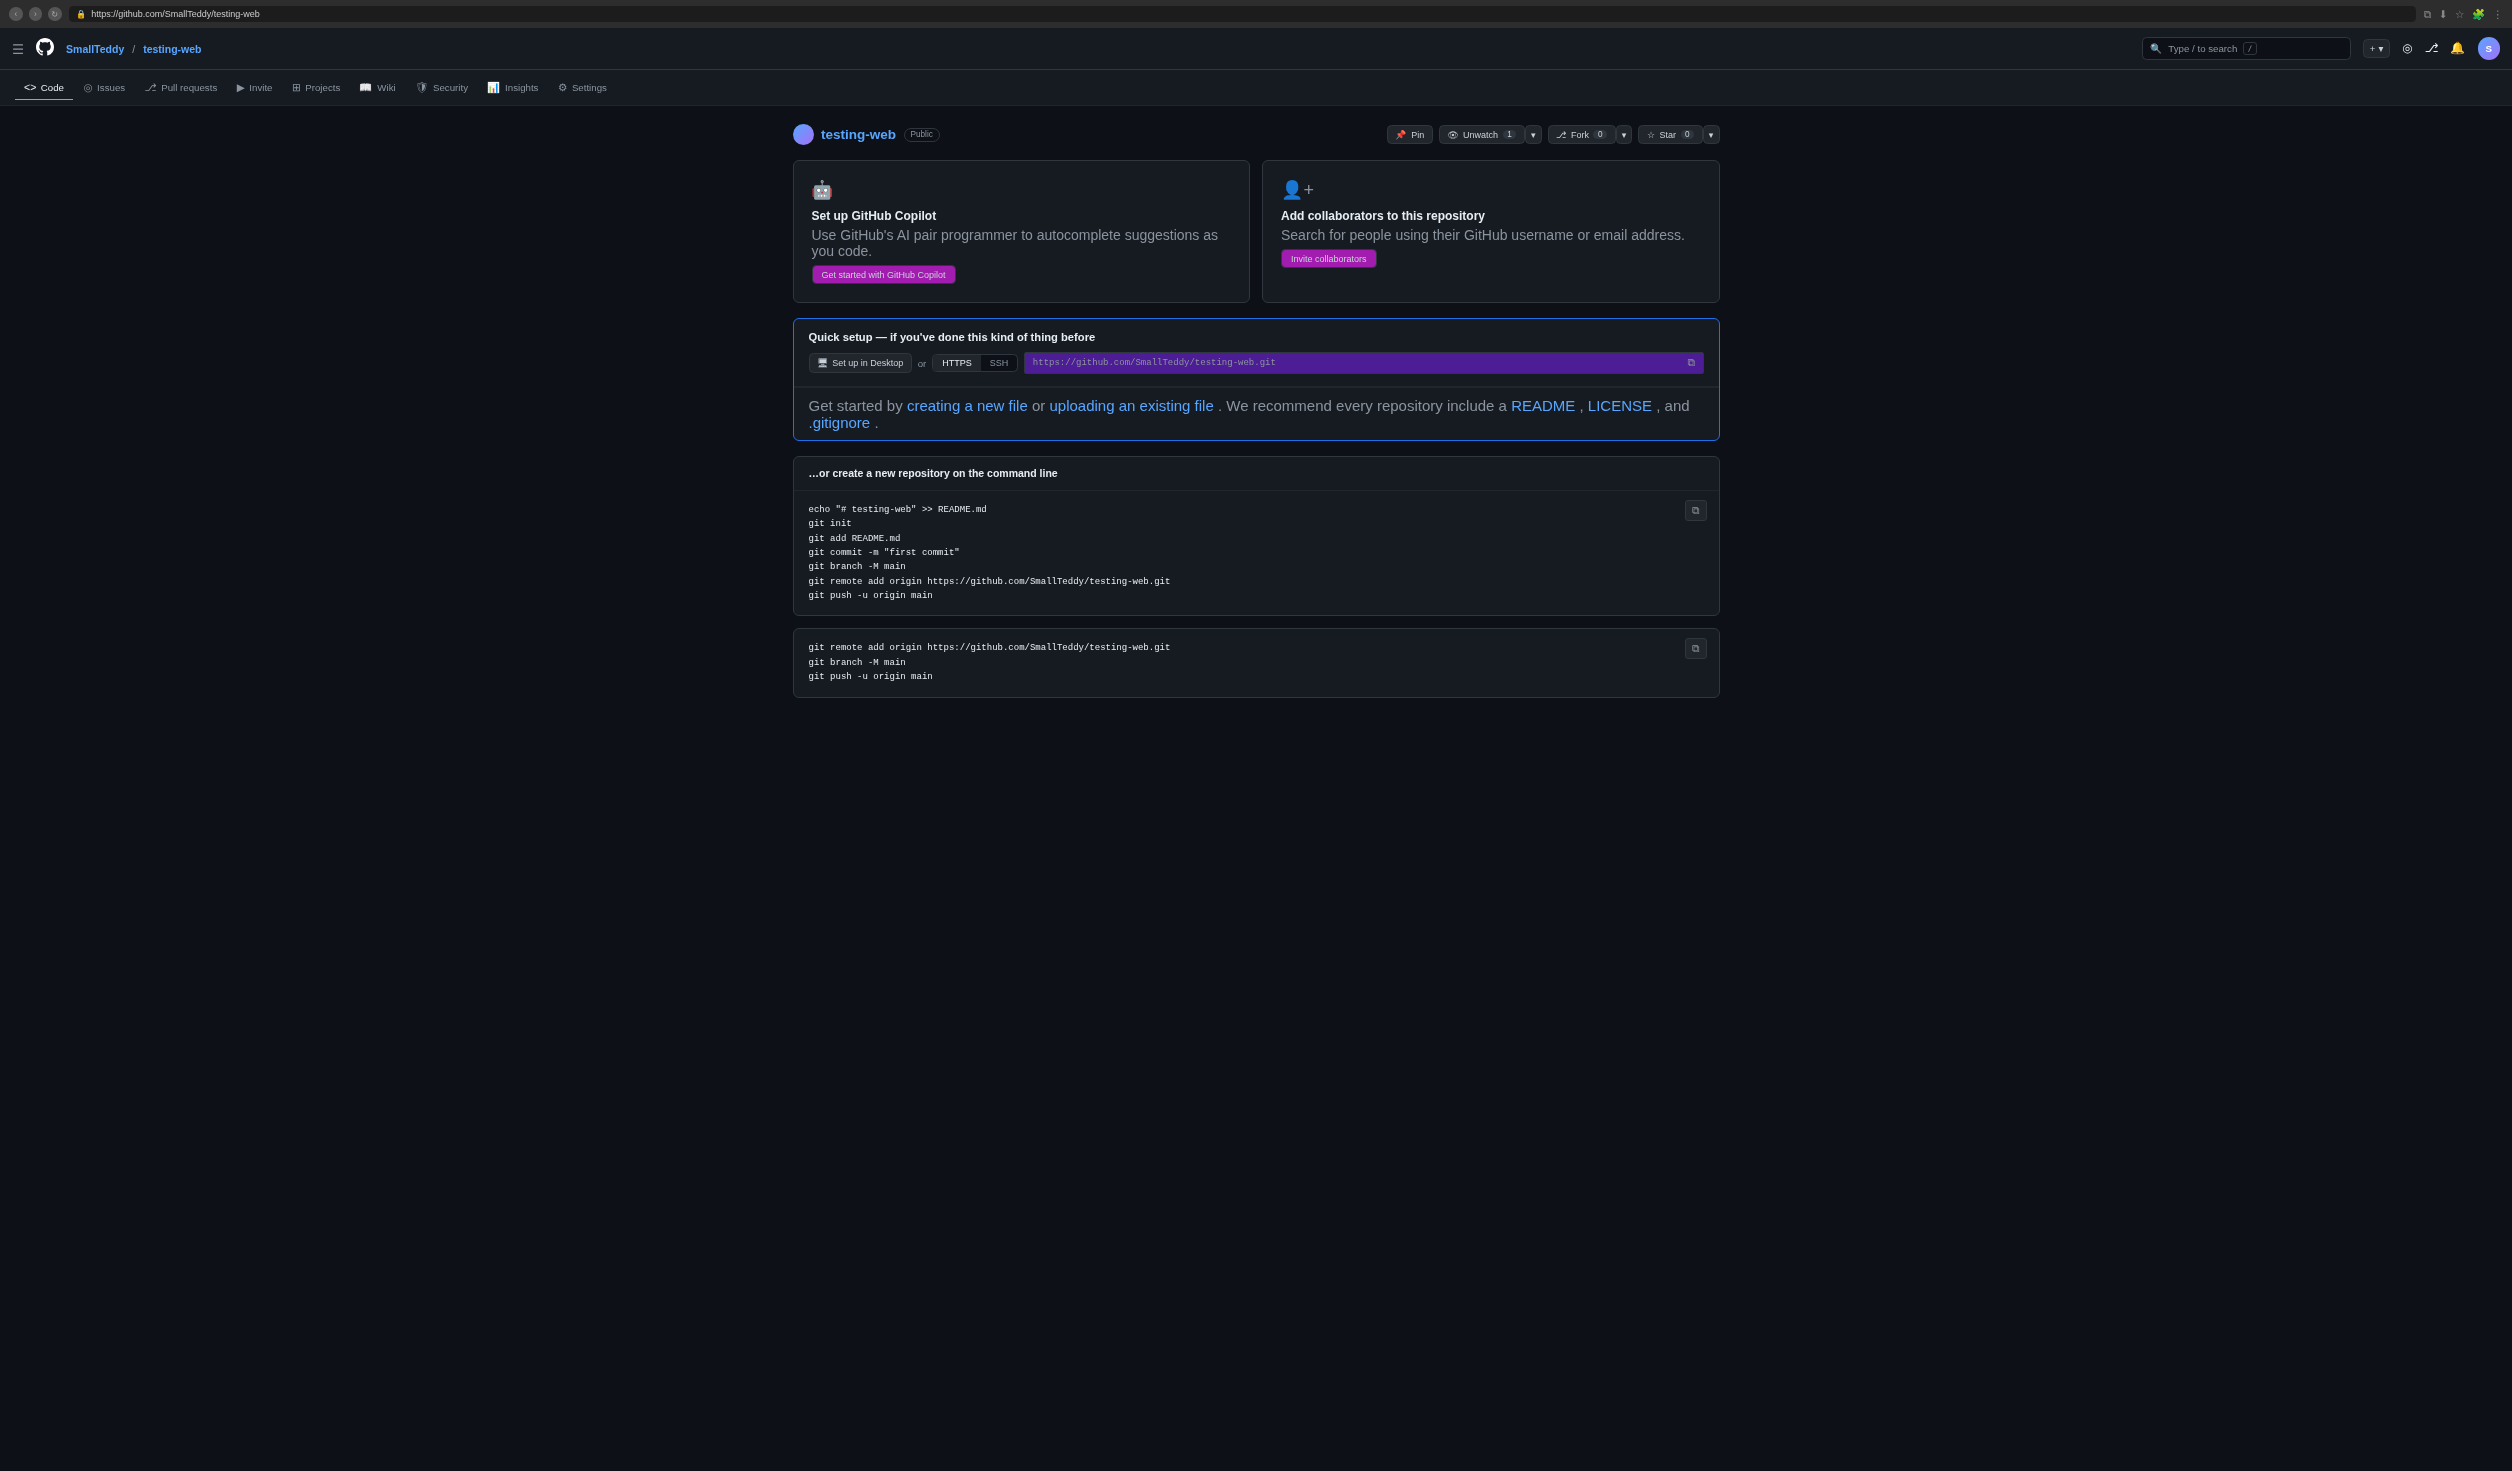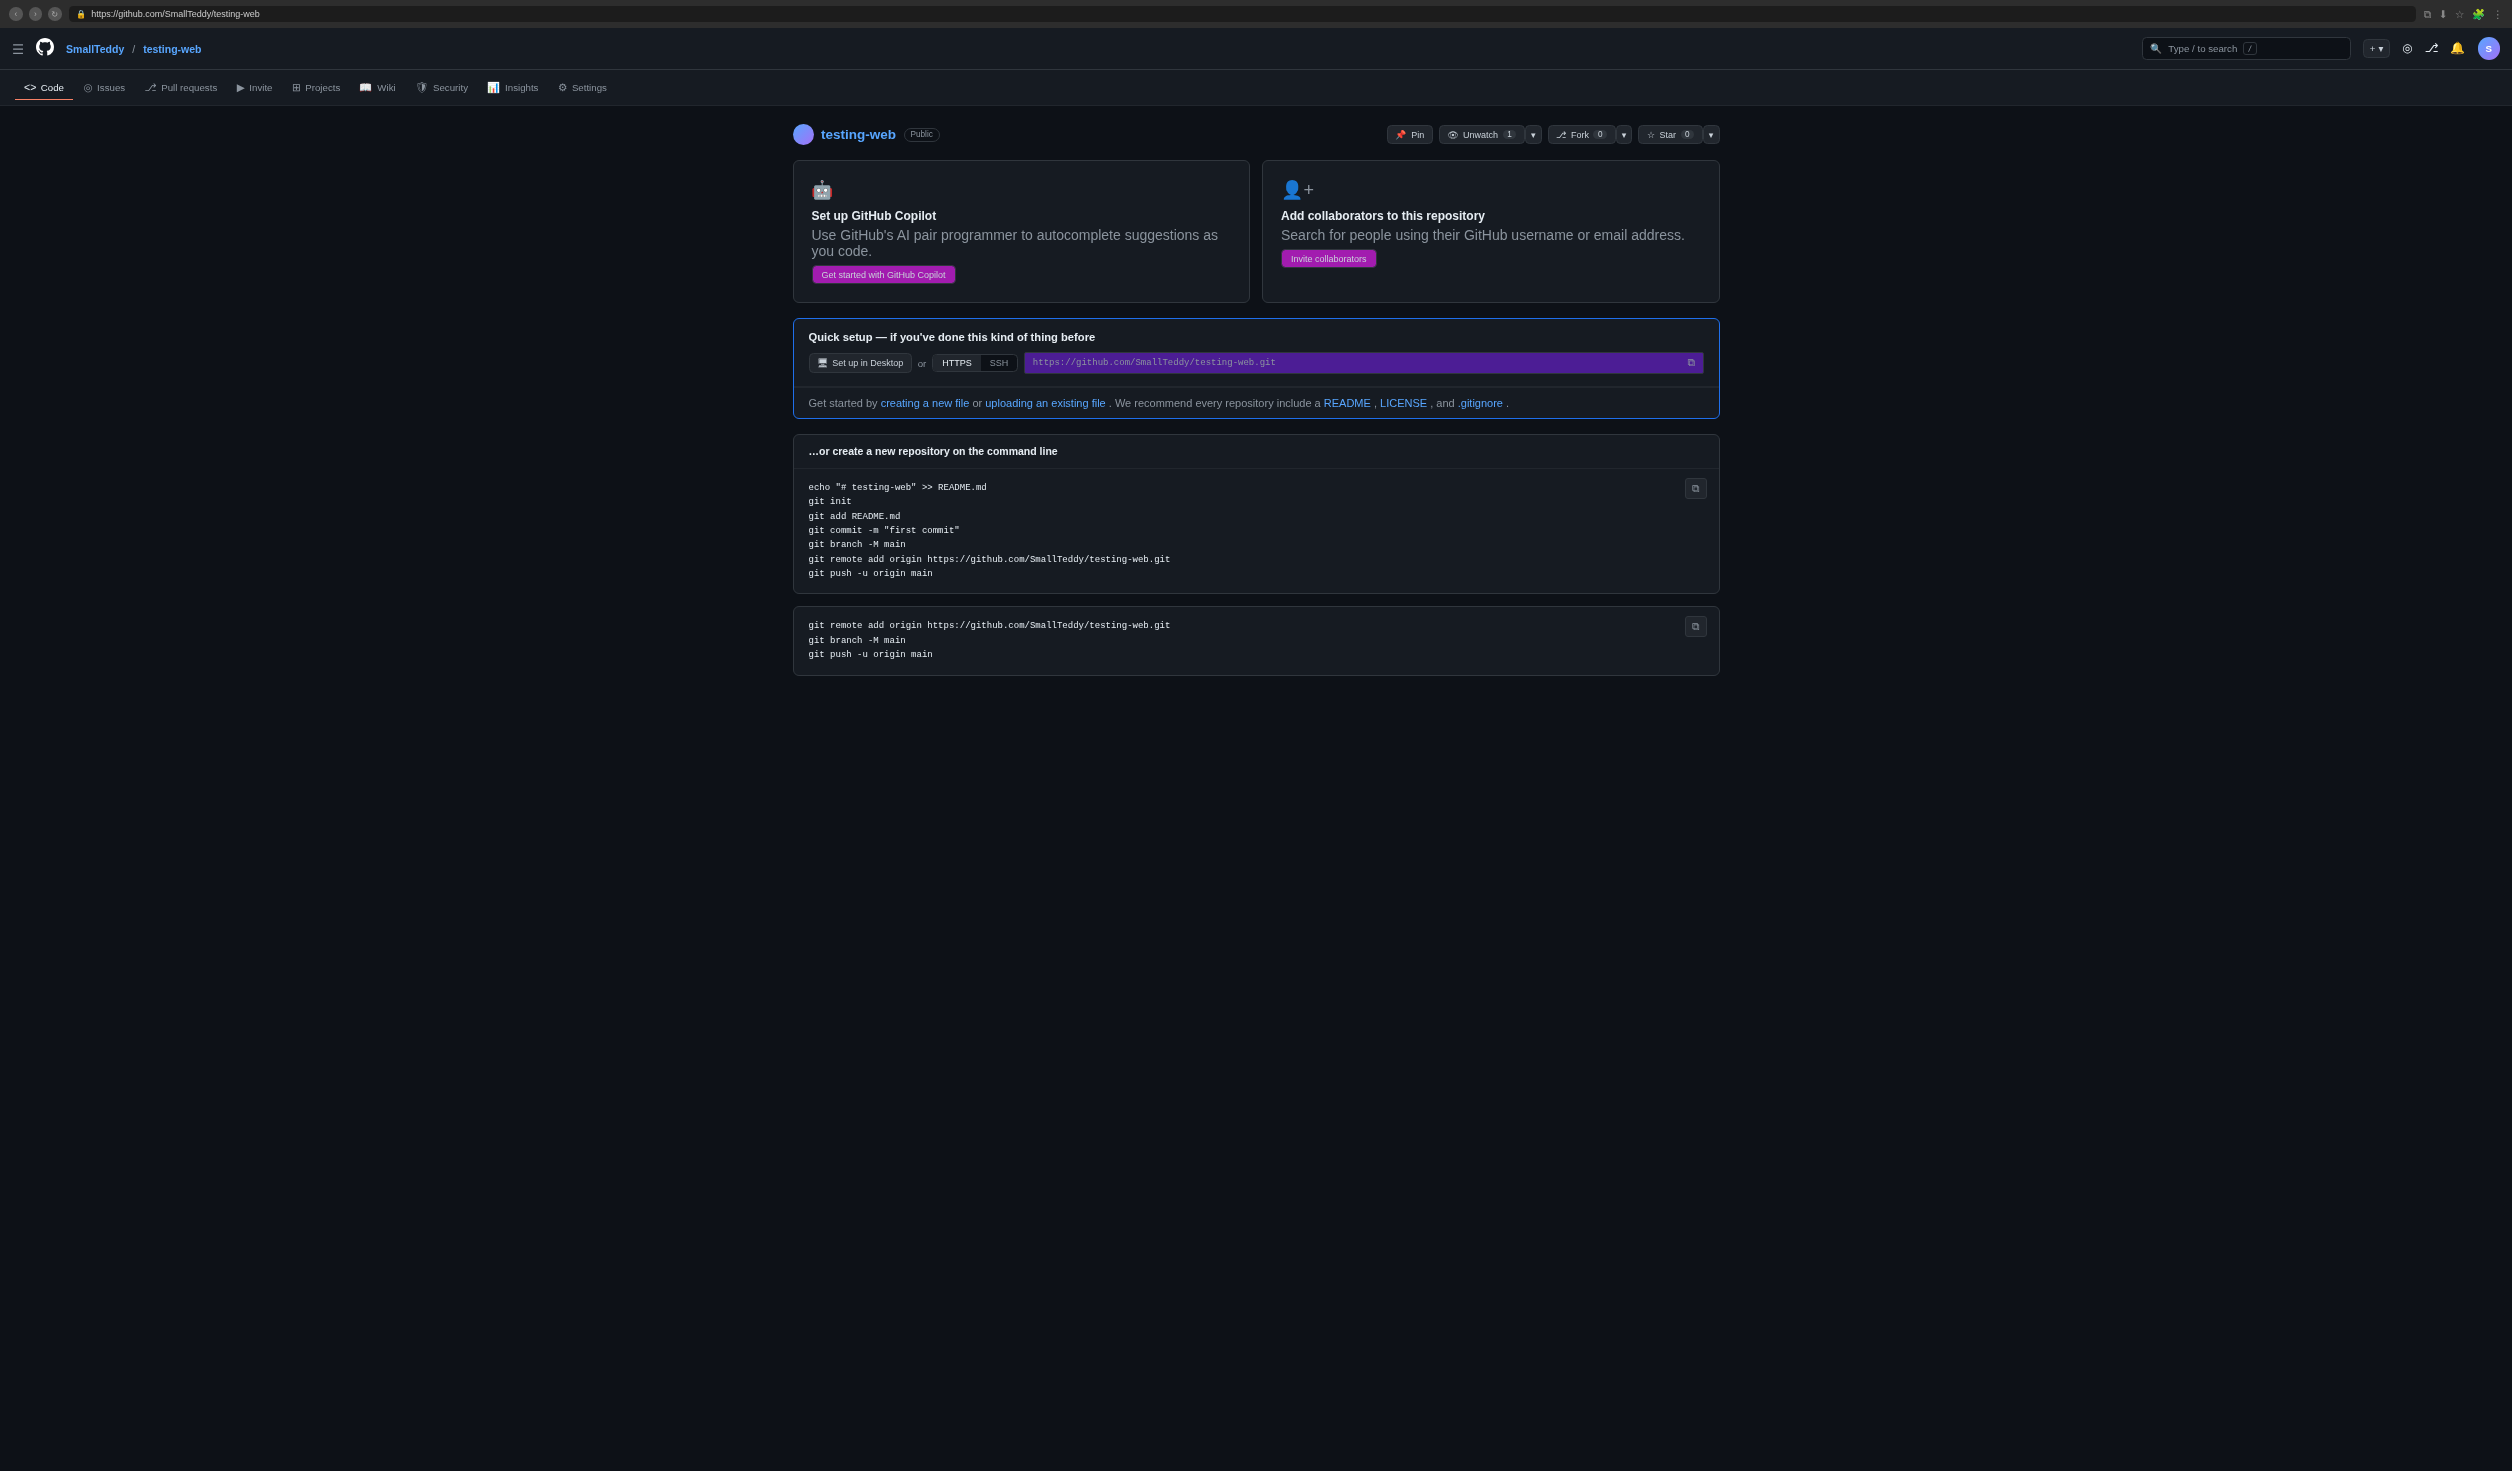--- a/index.html
+++ b/index.html
@@ -277,21 +277,21 @@
       align-items: center;
       justify-content: space-between;
     }
     .qs-url-copy {
       color: #8b949e;
       cursor: pointer;
       font-size: 10.5px;
     }
     .quick-setup-links {
       padding: 9px 15px;
-      font-size: 11px;
+      font-size: 15px;
       color: #8b949e;
       border-top: 0.7px solid #21262d;
     }
     .quick-setup-links a { color: #58a6ff; text-decoration: none; }
 
     
     .command-section {
       background: #161b22;
       border: 0.7px solid #30363d;
       border-radius: 6px;

